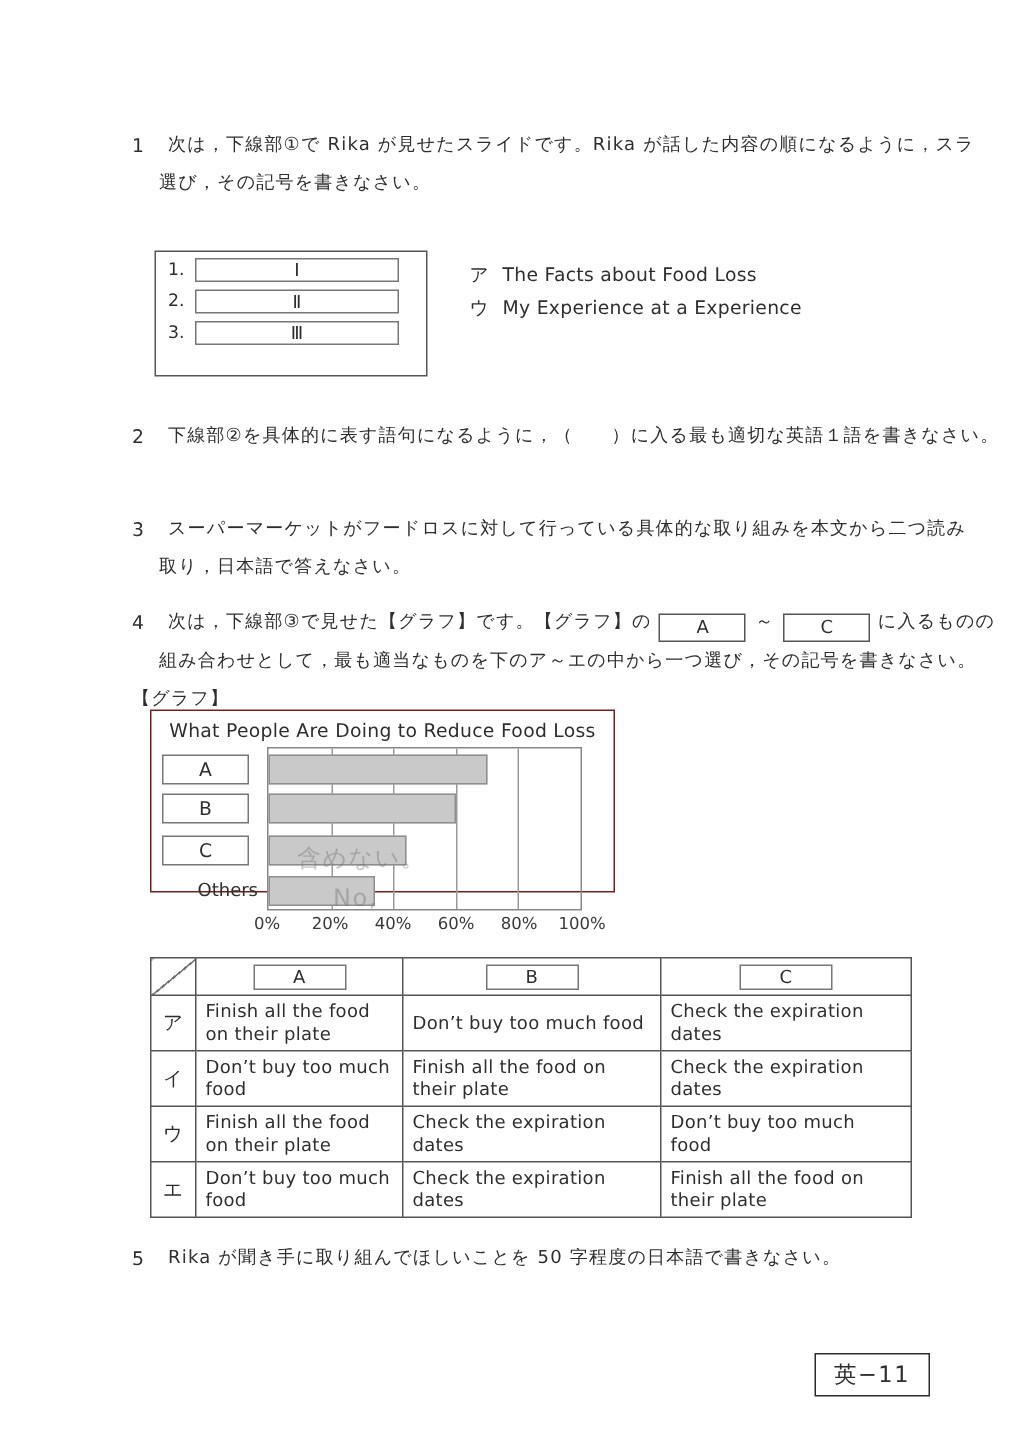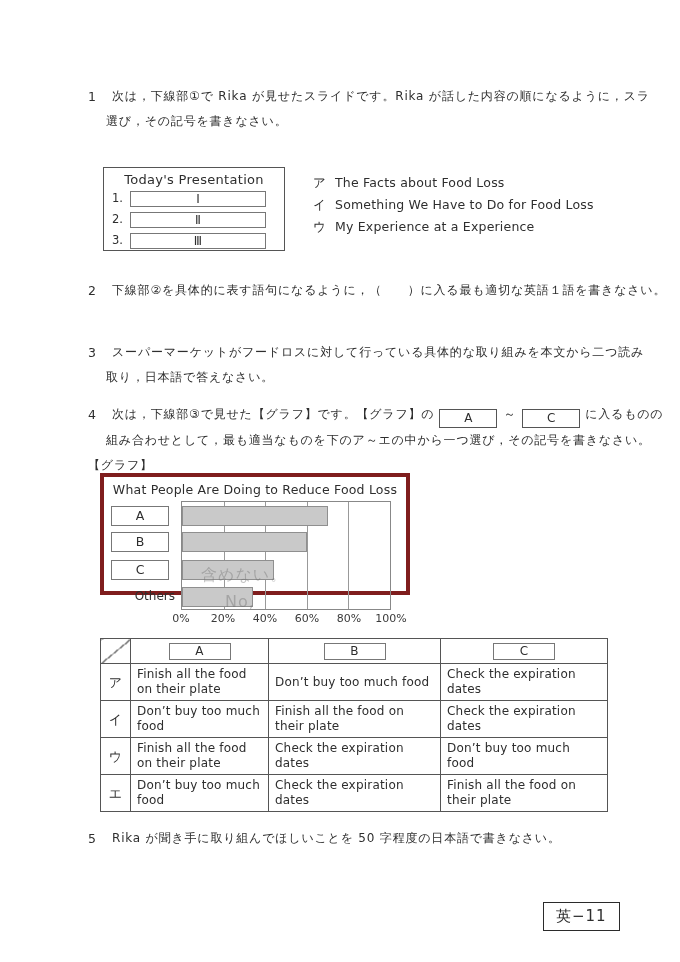--- a/index.html
+++ b/index.html
@@ -32,21 +32,21 @@
     position:absolute;left:26px;top:0;width:136px;height:16px;box-sizing:border-box;
     border:1px solid #777;text-align:center;line-height:14px;font-size:12px;
   }
   
   .options{position:absolute;left:313px;top:172px;font-size:12.5px;}
   .opt-row{line-height:22px;white-space:nowrap;}
   .opt-kana{display:inline-block;width:22px;}
   
   .graph-box{
     position:absolute;left:100px;top:473px;width:310px;height:122px;
-    box-sizing:border-box;border:4px solid #7f1d1d;background:#fff;
+    box-sizing:border-box;border:1px solid #7f1d1d;background:#fff;
   }
   .graph-title{font-size:12.5px;text-align:center;margin-top:5px;letter-spacing:0.2px;}
   .plot{
     position:absolute;left:77px;top:24px;width:210px;height:109px;
     box-sizing:border-box;border:1px solid #888;
   }
   .gridline{position:absolute;top:0;bottom:0;width:1px;background:#999;}
   .bar-row{position:absolute;left:0;width:100%;height:20px;}
   .bar-fill{
     position:relative;height:100%;background:#c9c9c9;border:1px solid #8f8f8f;
@@ -92,41 +92,37 @@
 
   <div class="qblock" style="top:84px">
     <div class="qline first">
       <span class="qnum">1</span>
       <span>次は，下線部①で Rika が見せたスライドです。Rika が話した内容の順になるように，スラ</span>
     </div>
     <div class="qline">選び，その記号を書きなさい。</div>
   </div>
 
   <div class="slide-box">
-    <div class="slide-title en">Today's Presentation</div>
     <div class="slide-row">
       <span class="slide-num">1.</span>
       <span class="slide-slot">Ⅰ</span>
     </div>
     <div class="slide-row">
       <span class="slide-num">2.</span>
       <span class="slide-slot">Ⅱ</span>
     </div>
     <div class="slide-row">
       <span class="slide-num">3.</span>
       <span class="slide-slot">Ⅲ</span>
     </div>
   </div>
 
   <div class="options">
     <div class="opt-row">
       <span class="opt-kana">ア</span><span class="en">The Facts about Food Loss</span>
-    </div>
-    <div class="opt-row">
-      <span class="opt-kana">イ</span><span class="en">Something We Have to Do for Food Loss</span>
     </div>
     <div class="opt-row">
       <span class="opt-kana">ウ</span><span class="en">My Experience at a Experience</span>
     </div>
   </div>
 
   <div class="qblock" style="top:278px">
     <div class="qline first">
       <span class="qnum">2</span>
       <span>下線部②を具体的に表す語句になるように，（　　）に入る最も適切な英語１語を書きなさい。</span>

